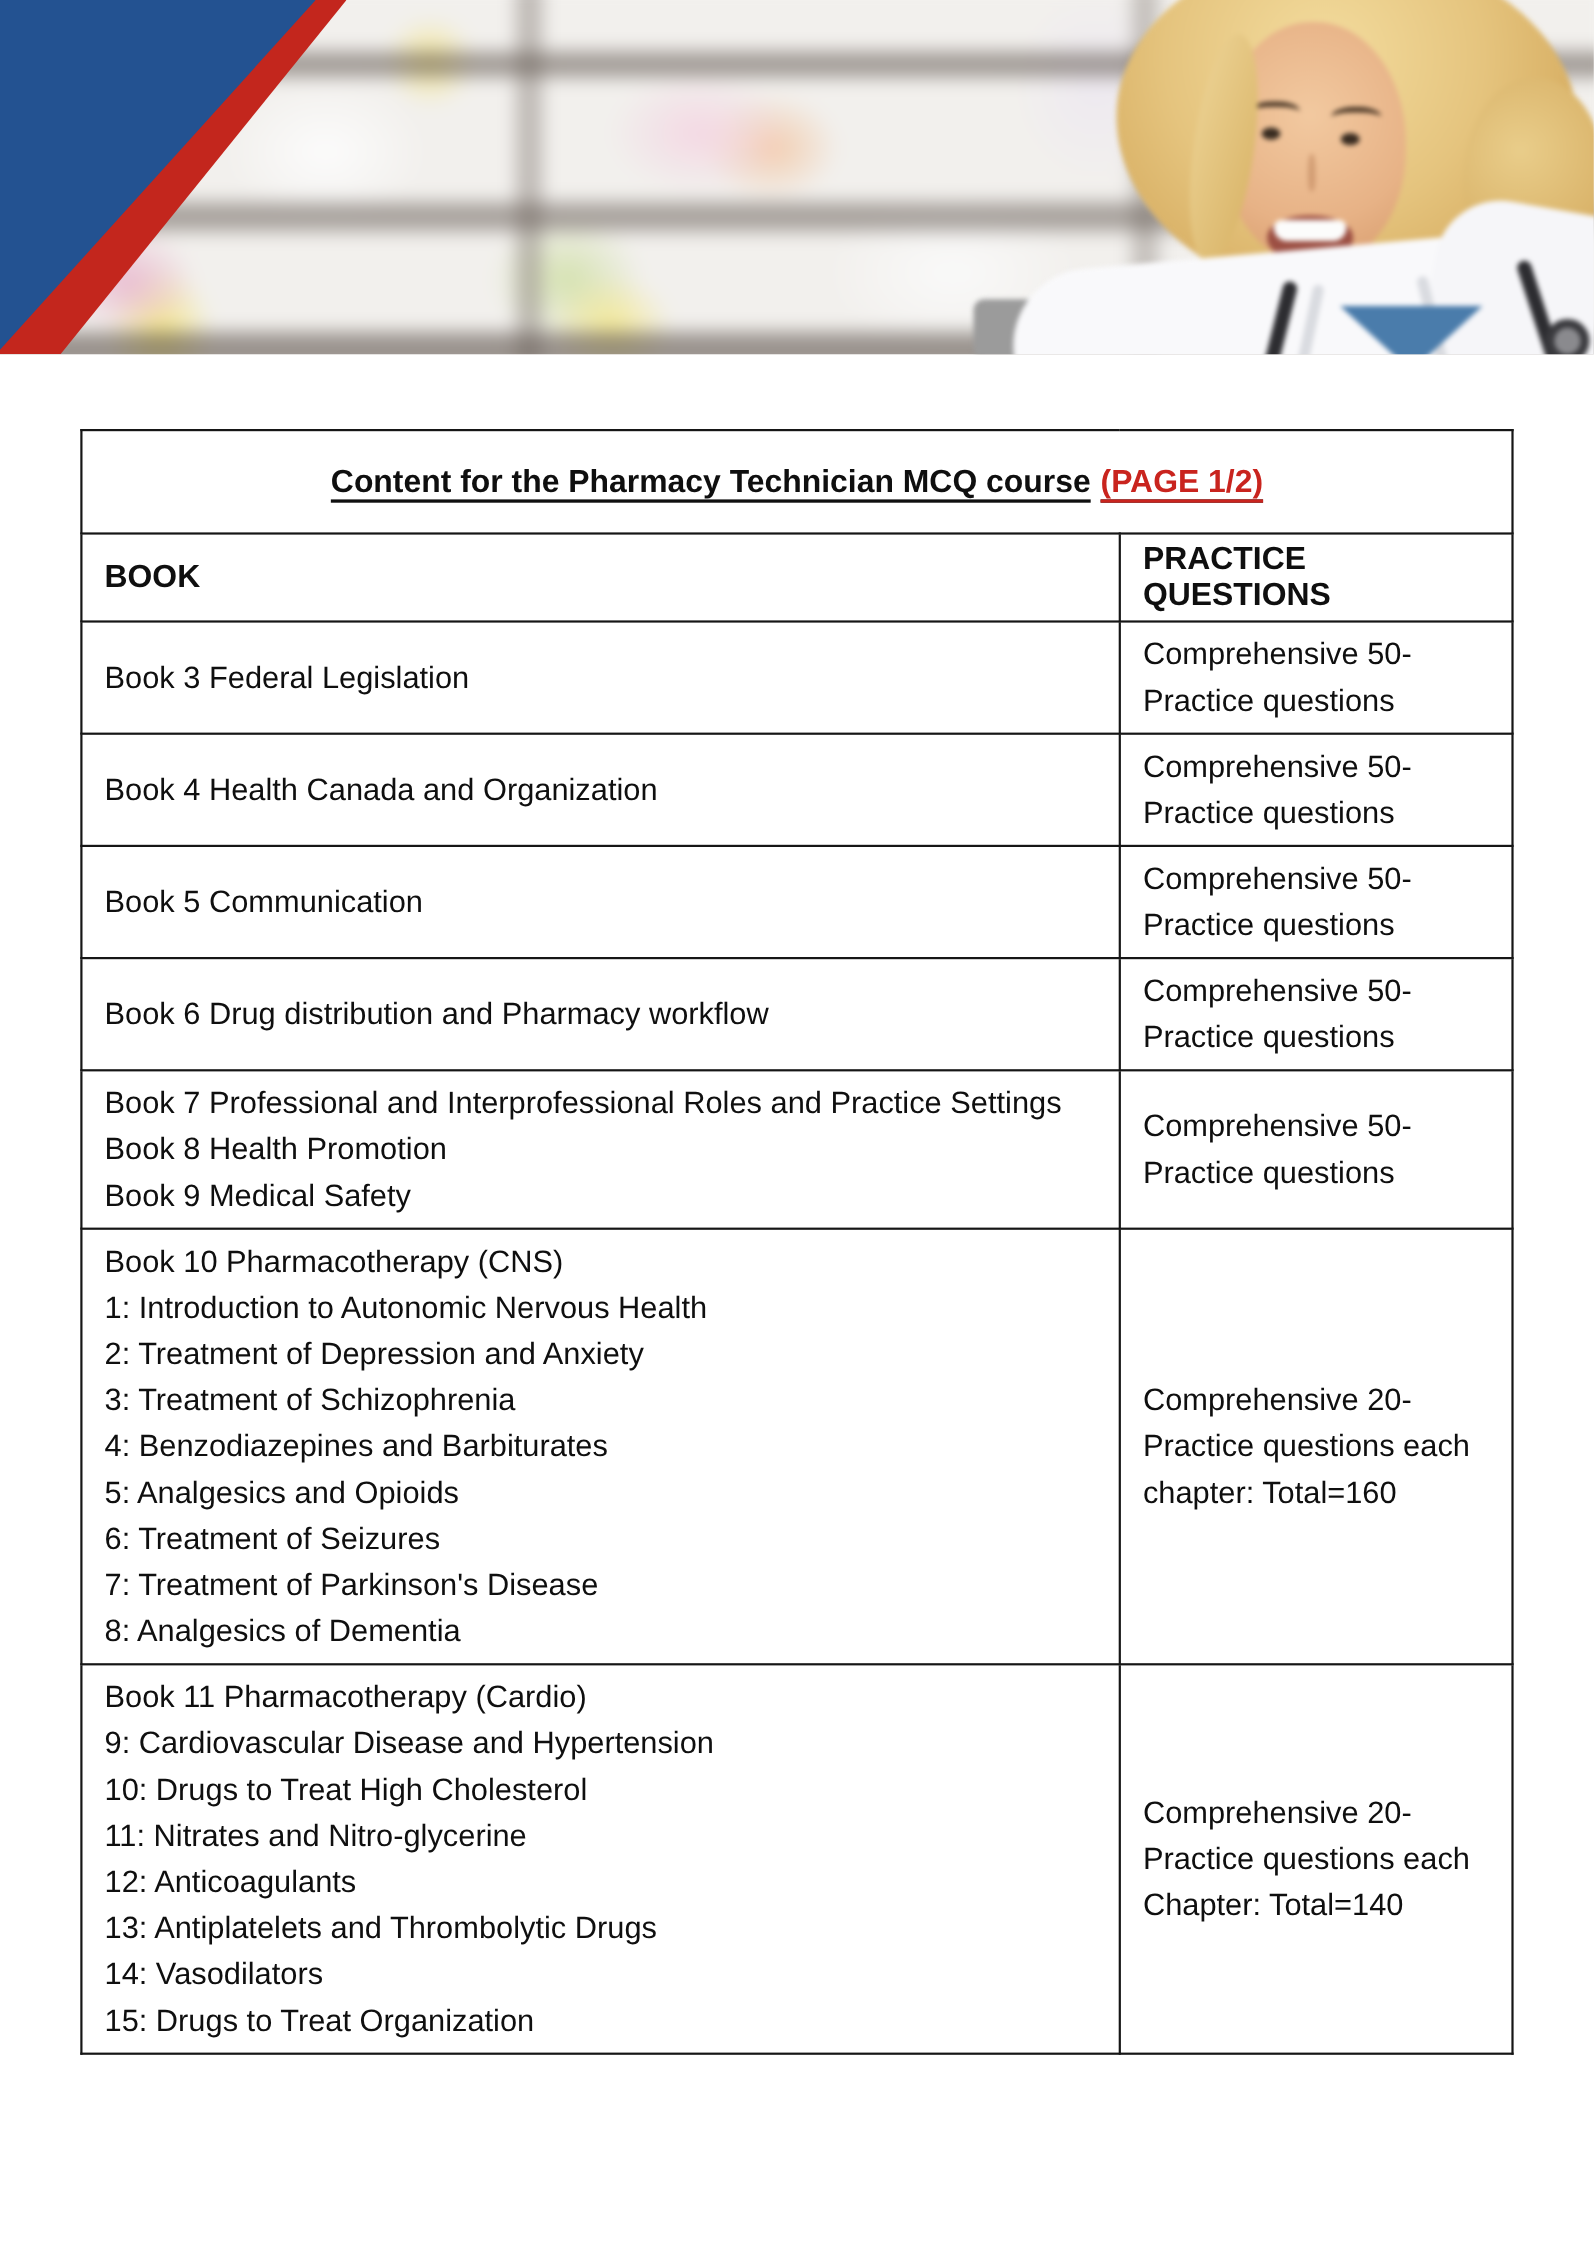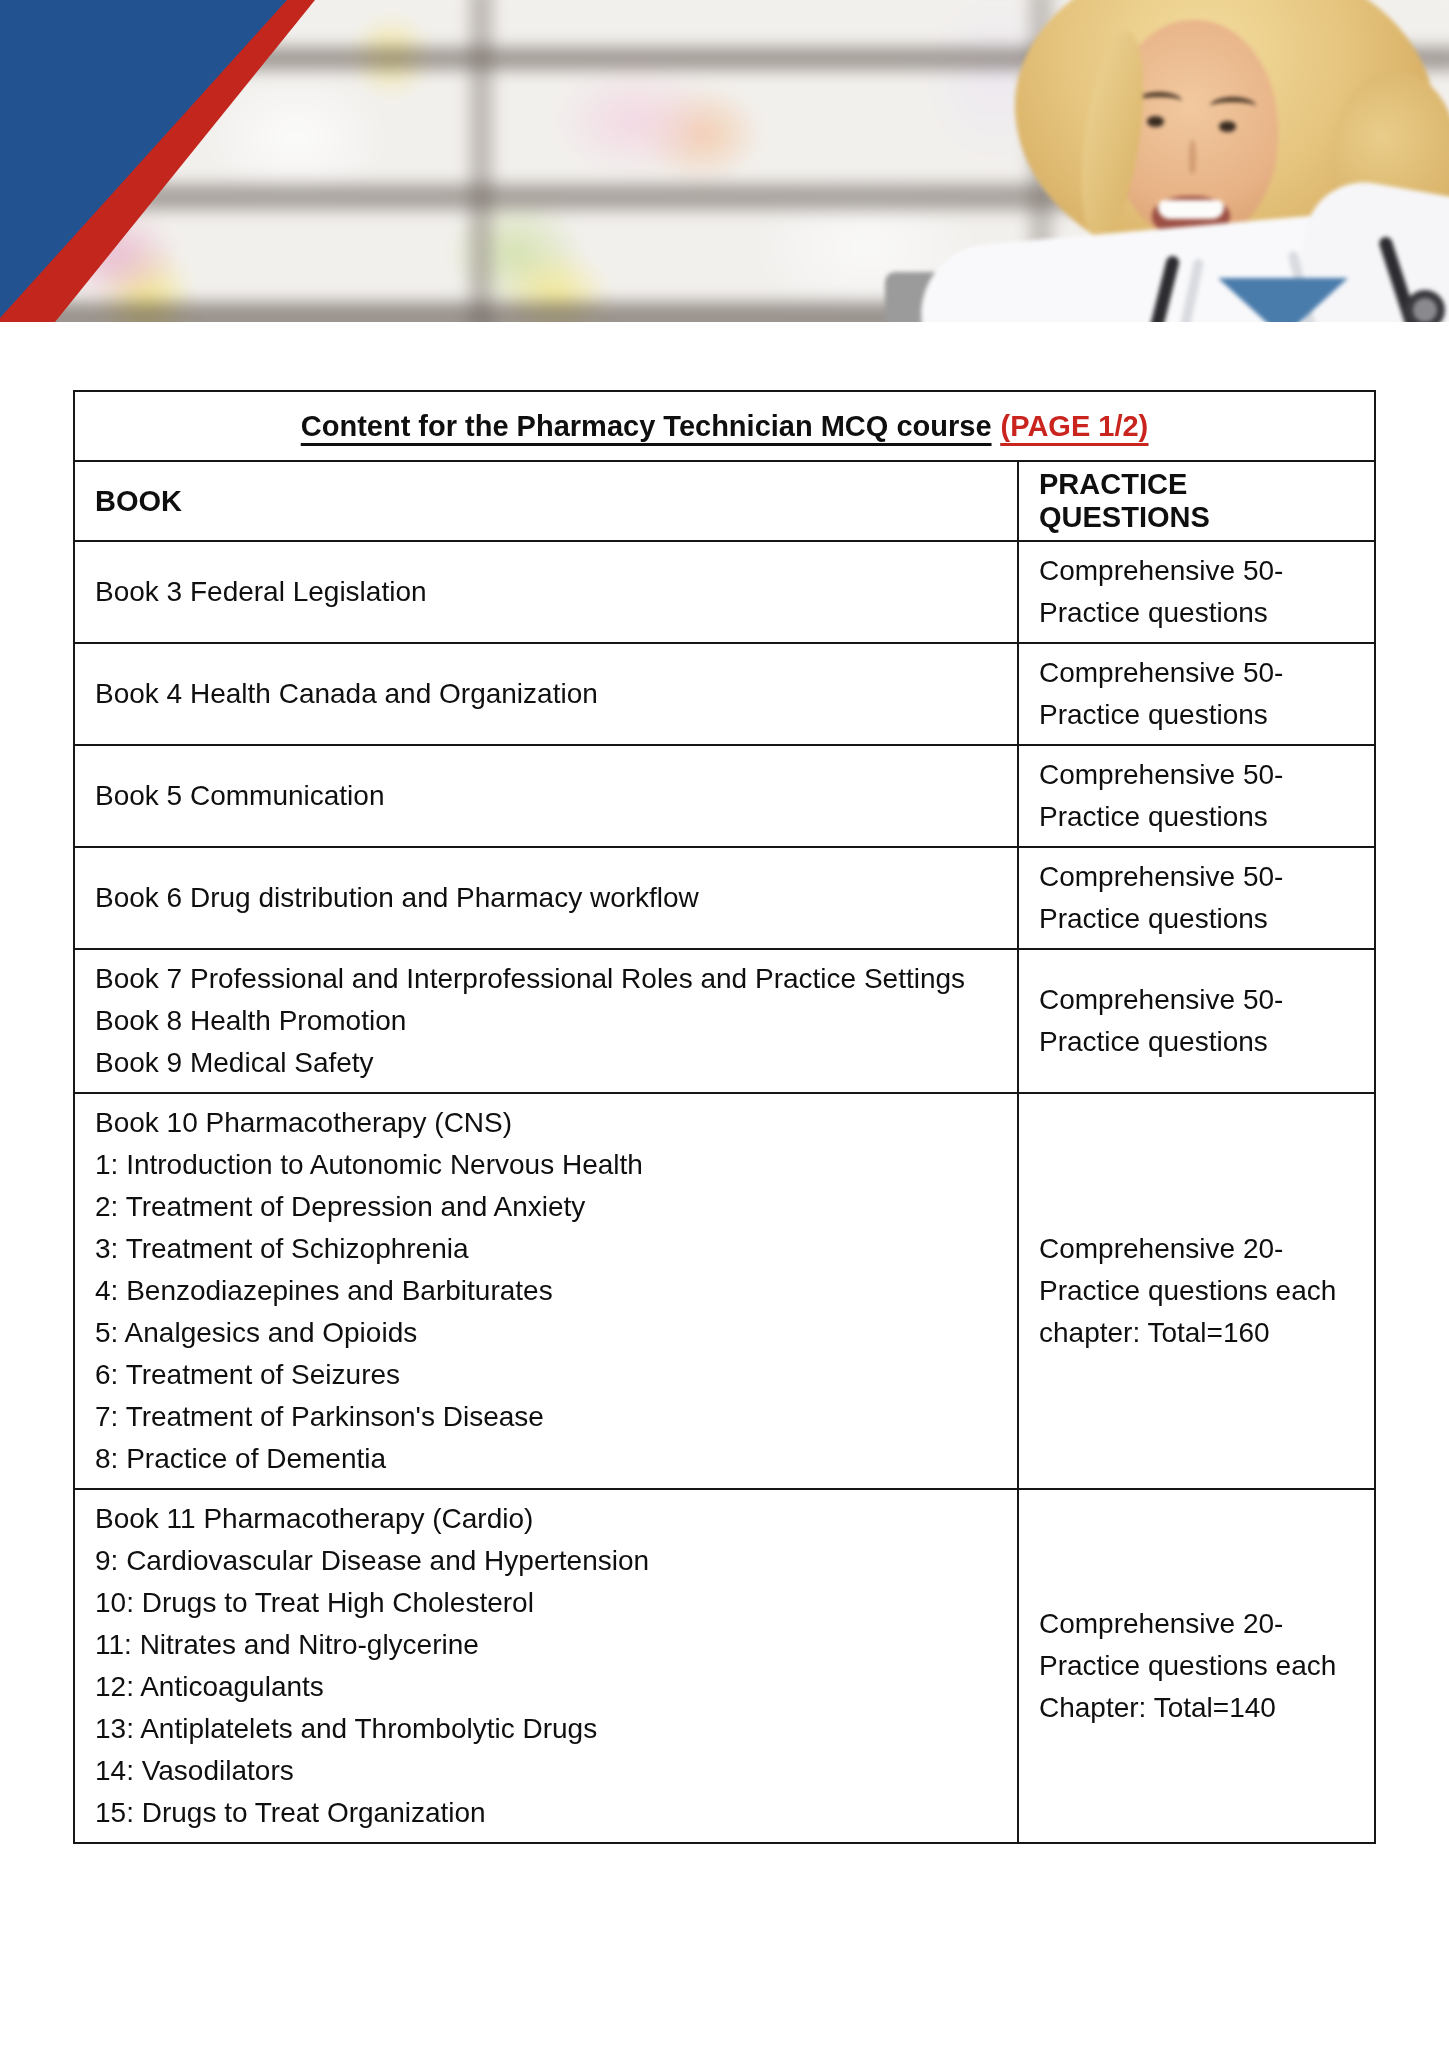--- a/index.html
+++ b/index.html
@@ -101,21 +101,21 @@
   .course-table th,.course-table td{
     border:2.5px solid #161616;
     color:#0f0f0f;
     vertical-align:middle;
   }
   .title-cell{
     height:60px;
     text-align:center;
     font-size:29px;
     font-weight:bold;
-    padding:4px 10px;
+    padding:16px 10px;
   }
   .title-wrap{text-decoration:underline;text-decoration-thickness:2.5px;text-underline-offset:7px;}
   .t-black{color:#0f0f0f;}
   .t-red{color:var(--title-red,#c9241e);text-decoration:underline;text-decoration-thickness:2.5px;text-underline-offset:7px;margin-left:9px;}
   .header-row th{
     height:52px;
     text-align:left;
     font-size:29px;
     font-weight:bold;
     padding:6px 20px;
@@ -228,21 +228,21 @@
         <tr>
           <td class="book-cell">
             <div class="cell-line">Book 10 Pharmacotherapy (CNS)</div>
             <div class="cell-line">1: Introduction to Autonomic Nervous Health</div>
             <div class="cell-line">2: Treatment of Depression and Anxiety</div>
             <div class="cell-line">3: Treatment of Schizophrenia</div>
             <div class="cell-line">4: Benzodiazepines and Barbiturates</div>
             <div class="cell-line">5: Analgesics and Opioids</div>
             <div class="cell-line">6: Treatment of Seizures</div>
             <div class="cell-line">7: Treatment of Parkinson's Disease</div>
-            <div class="cell-line">8: Practice of Dementia</div>
+            <div class="cell-line">8: Analgesics of Dementia</div>
           </td>
           <td class="pq-cell">
             <div class="cell-line">Comprehensive 20-</div>
             <div class="cell-line">Practice questions each</div>
             <div class="cell-line">chapter: Total=160</div>
           </td>
         </tr>
         <tr>
           <td class="book-cell">
             <div class="cell-line">Book 11 Pharmacotherapy (Cardio)</div>

